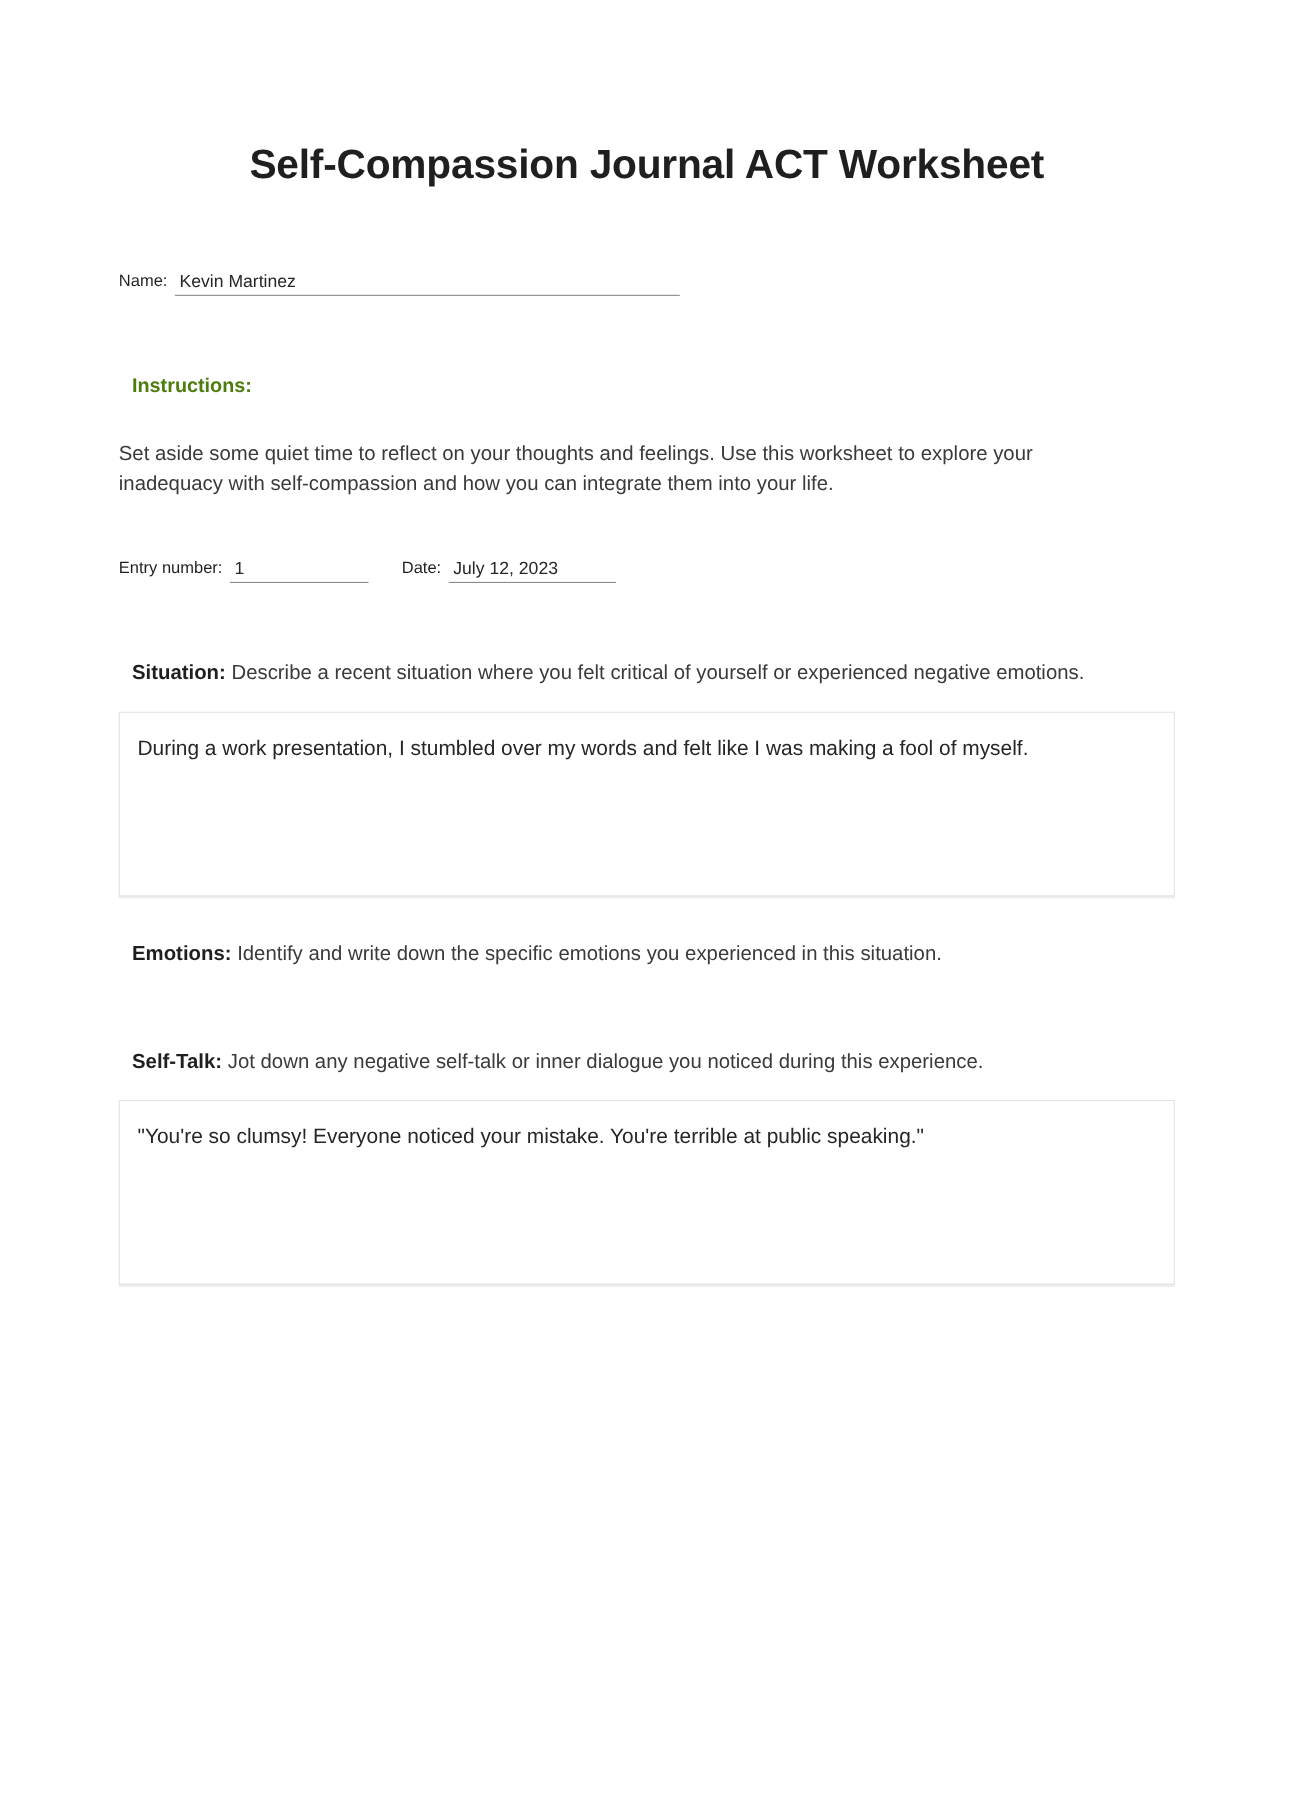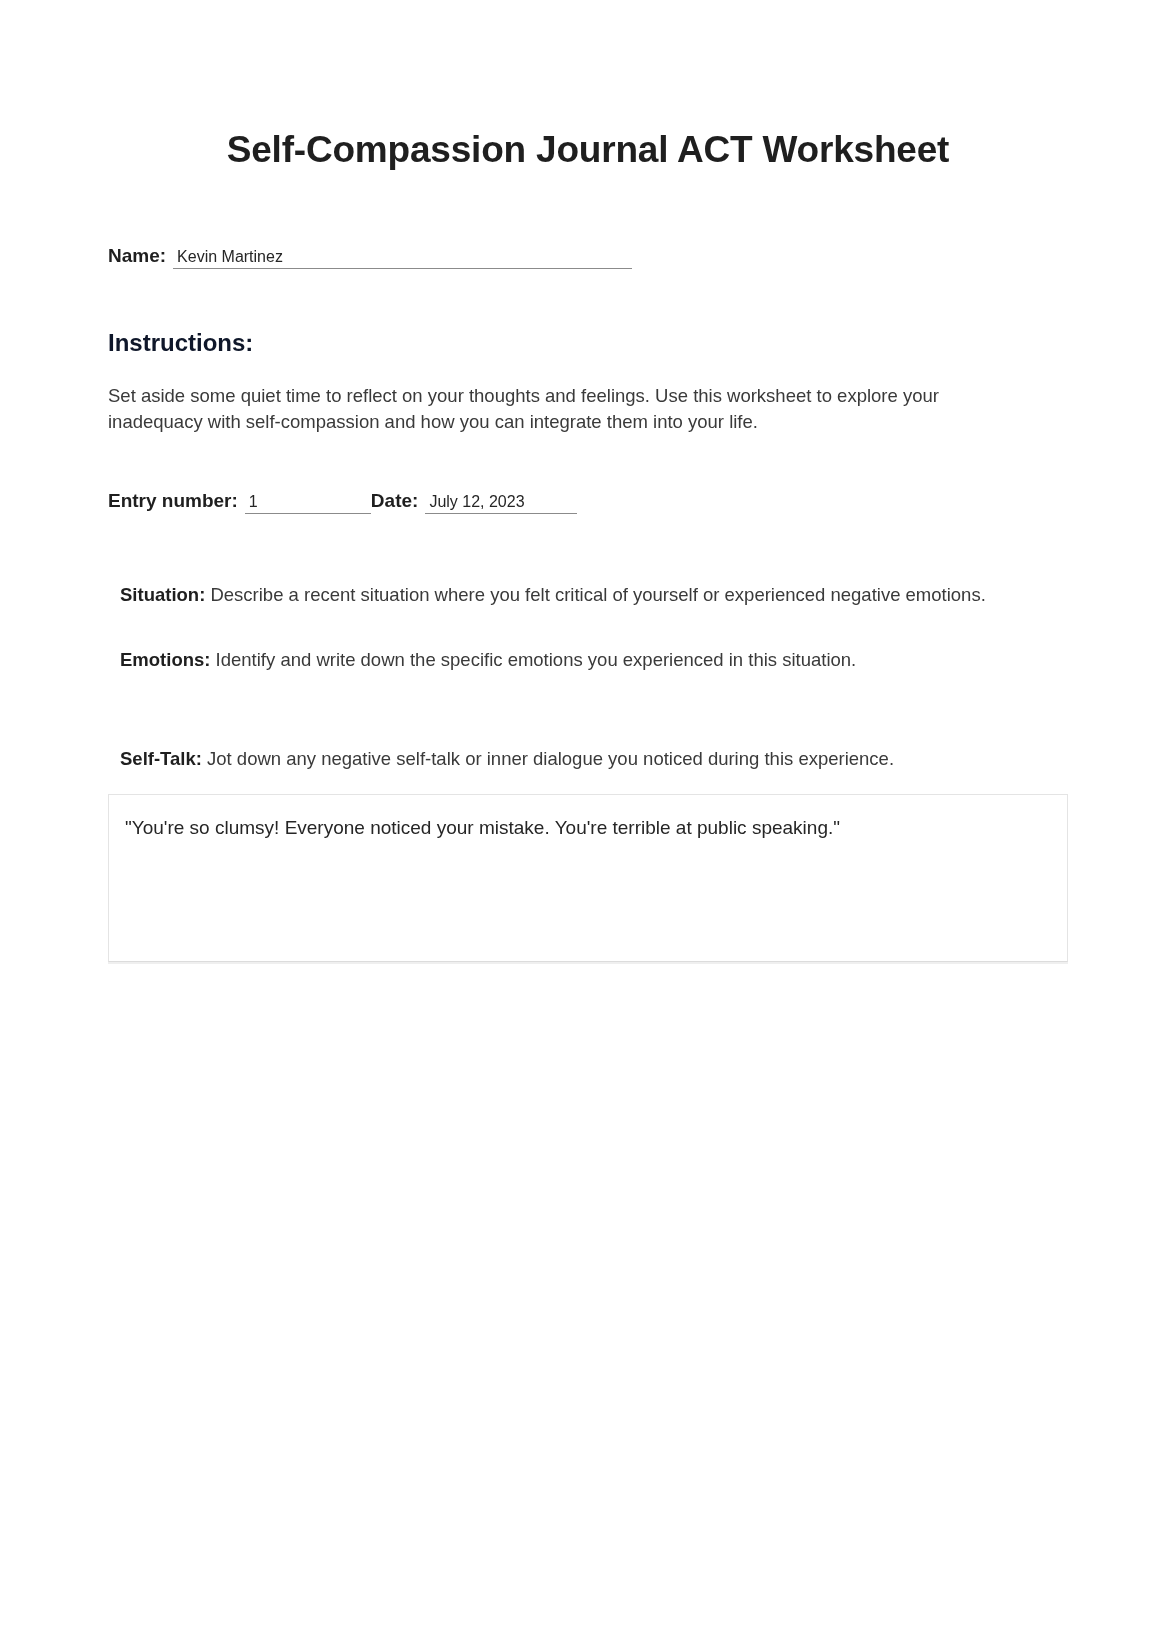--- a/index.html
+++ b/index.html
@@ -45,22 +45,22 @@
   }
 
   
   .name-row {
     display: flex;
     align-items: flex-end;
     margin-top: 67px;
     height: 30px;
   }
   .field-label {
-    font-size: 19px;
-    font-weight: bold;
+    font-size: 15px;
+    font-weight: normal;
     color: #1f1f1f;
     white-space: nowrap;
     line-height: 26px;
   }
   .fill-line {
     position: relative;
     border-bottom: 1.5px solid #8b8b8b;
     margin-left: 7px;
     padding-left: 4px;
     padding-bottom: 1px;
@@ -68,45 +68,46 @@
   }
   .fill-value {
     font-size: 16px;
     color: #262626;
     white-space: nowrap;
   }
   .fill-name { width: 455px; }
 
   
   .section-heading {
-    margin: 0;
+    margin: 12px;
     padding-top: 58px;
-    font-size: 24px;
+    font-size: 18px;
     font-weight: bold;
-    color: #0f172a;
+    color: #4d7c0f;
     line-height: 1.3;
   }
   .instructions-text {
     margin: 0;
     padding-top: 24px;
     font-size: 18.5px;
     line-height: 1.45;
     color: #3a3a3a;
     max-width: 930px;
   }
 
   
   .entry-row {
     display: flex;
     align-items: flex-end;
     margin-top: 48px;
     height: 30px;
   }
   .fill-entry { width: 122px; }
   .date-label {
+    margin-left: 30px;
   }
   .fill-date { width: 148px; }
 
   
   .prompt {
     margin: 12px;
     font-size: 18.5px;
     line-height: 1.42;
     color: #3a3a3a;
     max-width: 945px;
@@ -164,20 +165,23 @@
       </span>
       <span class="field-label date-label">Date:</span>
       <span class="fill-line fill-date">
         <span class="fill-value">July 12, 2023</span>
       </span>
     </div>
 
     <p class="prompt prompt-situation">
       <b>Situation:</b><span> Describe a recent situation where you felt critical of yourself or experienced negative emotions.</span>
     </p>
+    <div class="answer-box">
+      <p class="answer-text">During a work presentation, I stumbled over my words and felt like I was making a fool of myself.</p>
+    </div>
 
     <p class="prompt prompt-emotions">
       <b>Emotions:</b><span> Identify and write down the specific emotions you experienced in this situation.</span>
     </p>
 
     <p class="prompt prompt-selftalk">
       <b>Self-Talk:</b><span> Jot down any negative self-talk or inner dialogue you noticed during this experience.</span>
     </p>
     <div class="answer-box">
       <p class="answer-text">"You're so clumsy! Everyone noticed your mistake. You're terrible at public speaking."</p>

